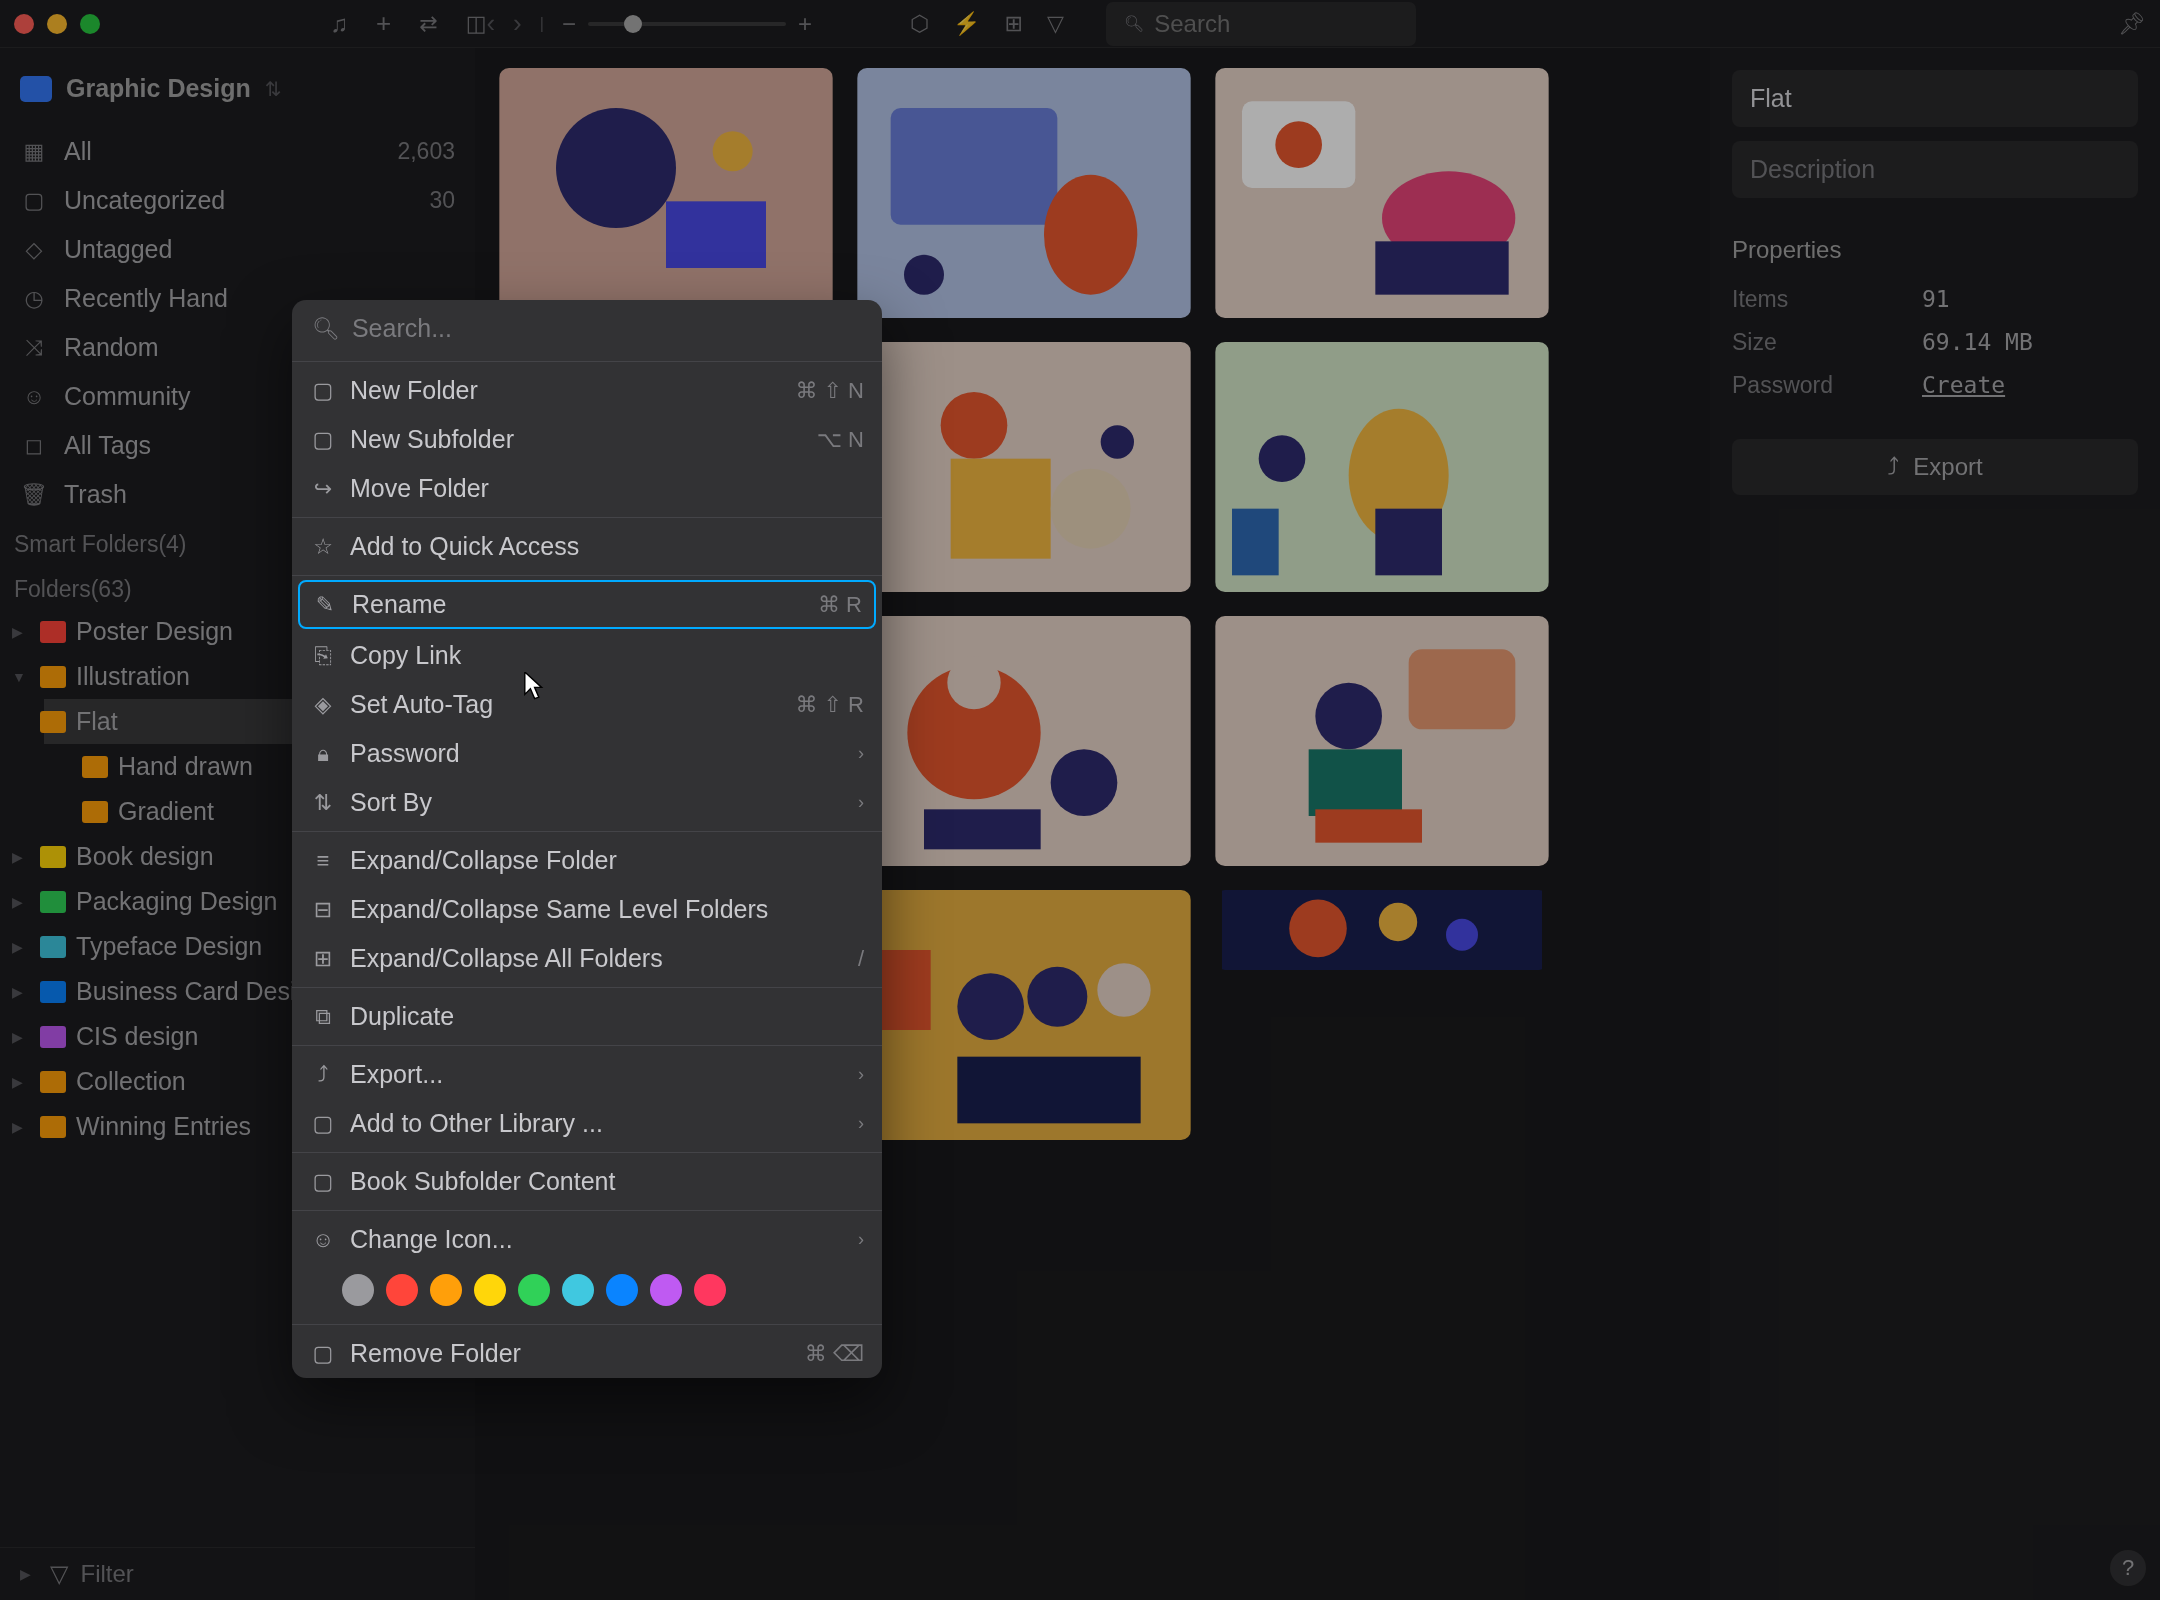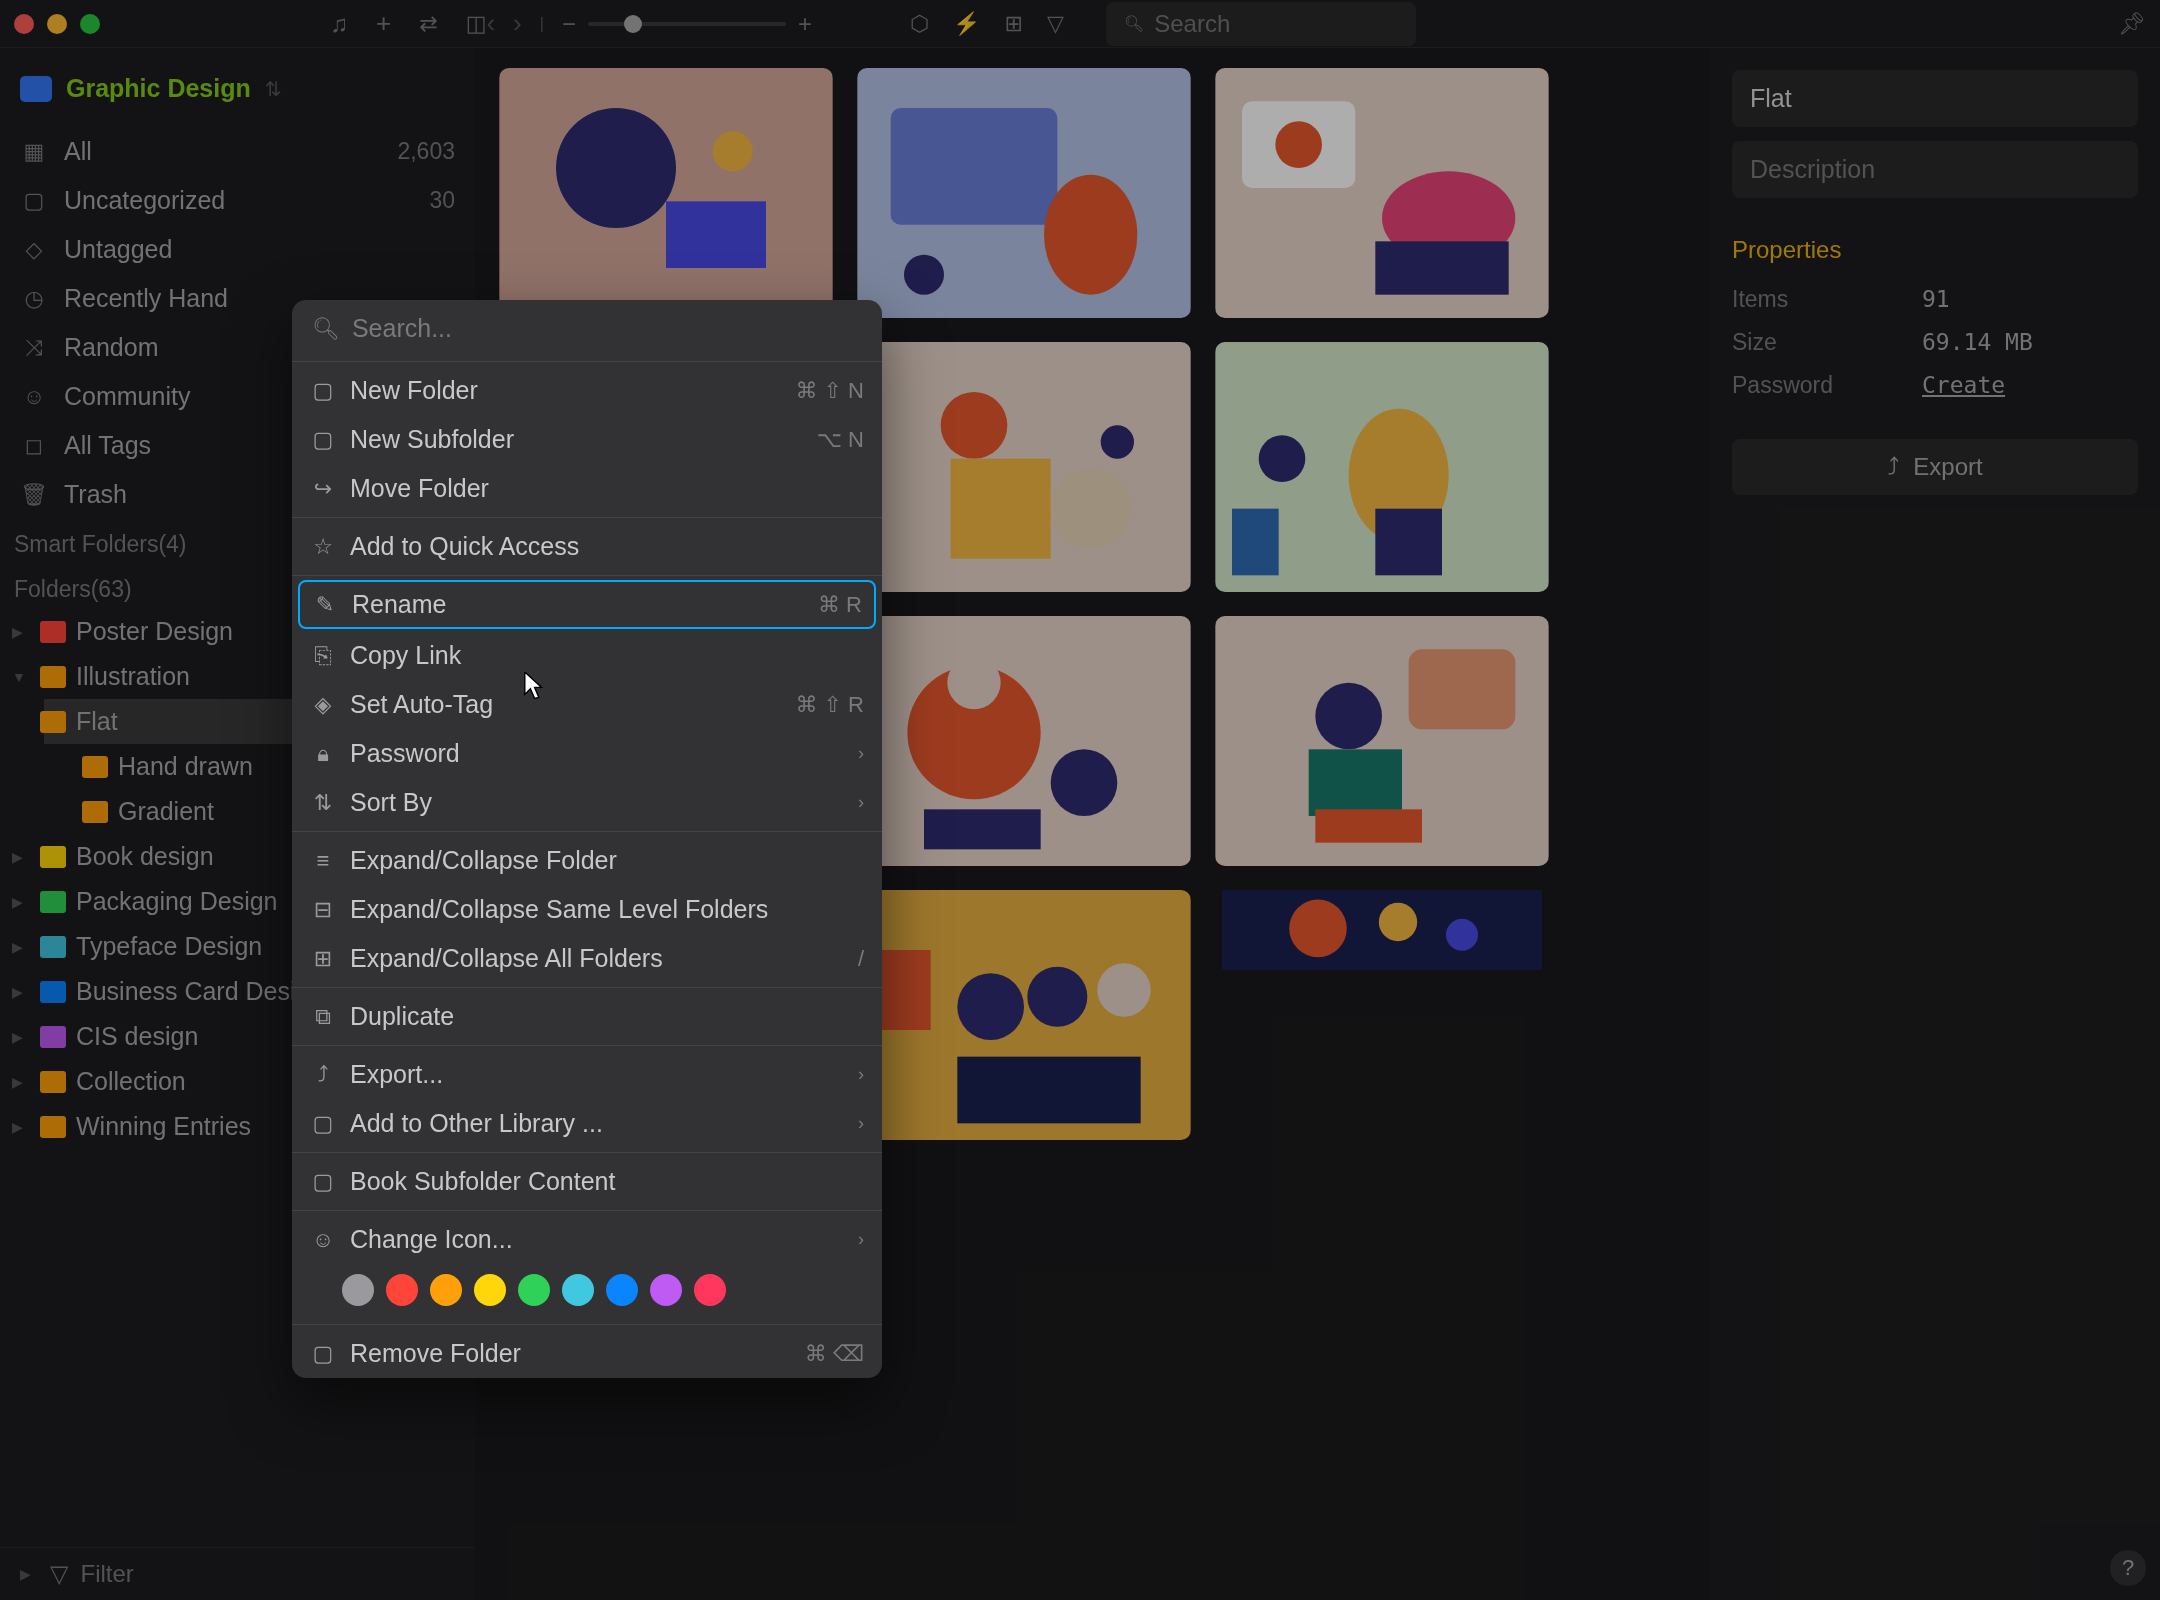--- a/index.html
+++ b/index.html
@@ -23,21 +23,21 @@
     .search-bar { display: flex; align-items: center; gap: 10px; background: #2a2a2c; padding: 8px 18px; border-radius: 7px; width: 310px; margin-left: 24px;}
     .search-bar input { background: none; border: none; color: #7a7a7e; font-size: 24px; outline: none; width: 100%; }
     .pin-icon { font-size: 22px; color: #7a7a7e; margin-left: auto; }
 
     .main-area { display: flex; flex: 1; overflow: hidden; }
     
     
     .sidebar { width: 475px; background: #1d1d1f; display: flex; flex-direction: column; padding-top: 12px; position: relative; }
     .library-title { display: flex; align-items: center; gap: 14px; padding: 14px 20px 24px; }
     .library-icon { width: 32px; height: 26px; background: #3478f6; border-radius: 5px; }
-    .library-name { color: #84cc16; font-size: 25px; font-weight: 600; }
+    .library-name { color: #a3a3a3; font-size: 25px; font-weight: 600; }
     .library-chevron { color: #55555a; font-size: 20px; }
     
     .nav-item { display: flex; align-items: center; gap: 16px; padding: 10px 20px; font-size: 25px; color: #a8a8ac; cursor: pointer; }
     .nav-icon { width: 28px; height: 28px; display: flex; align-items: center; justify-content: center; font-size: 22px; color: #7a7a7e; flex-shrink: 0;}
     .nav-count { margin-left: auto; color: #7a7a7e; font-size: 23px; }
     
     .section-label { padding: 12px 14px 6px; font-size: 23px; color: #7a7a7e; }
     
     .folder-item { display: flex; align-items: center; gap: 10px; padding: 8px 12px; font-size: 25px; color: #a8a8ac; cursor: pointer; }
     .folder-item.selected { background: linear-gradient(to right, transparent 36px, #3a3a3c 36px); border-radius: 7px; margin: 0 8px; padding-left: 4px;}
@@ -57,21 +57,21 @@
     
     .content { flex: 1; padding: 20px 24px; display: flex; flex-wrap: wrap; gap: 24px; align-content: flex-start; overflow: hidden; position: relative;}
     .thumb { width: 334px; height: 250px; border-radius: 10px; overflow: hidden; position: relative;}
     .thumb-img { width: 100%; height: 100%; }
     
     
     .right-panel { width: 450px; background: #1d1d1f; padding: 22px; display: flex; flex-direction: column; gap: 14px; }
     .panel-title { background: #2a2a2c; padding: 14px 18px; border-radius: 8px; color: #d8d8dc; font-size: 25px; }
     .panel-desc { padding: 14px 18px; color: #7a7a7e; font-size: 25px; background: #2a2a2c; border-radius: 8px; }
     .props-section { margin-top: 24px; }
-    .props-title { font-size: 24px; color: #eab308; margin-bottom: 14px; }
+    .props-title { font-size: 24px; color: #a3a3a3; margin-bottom: 14px; }
     .prop-row { display: flex; padding: 8px 0; font-size: 23px; }
     .prop-label { width: 190px; color: #7a7a7e; }
     .prop-value { color: #a8a8ac; font-family: ui-monospace, monospace; }
     .prop-link { text-decoration: underline; }
     .export-btn { margin-top: 18px; padding: 14px; text-align: center; background: #2a2a2c; border-radius: 8px; font-size: 24px; color: #a8a8ac; display: flex; align-items: center; justify-content: center; gap: 14px; }
     
     
     .context-menu { position: absolute; left: 292px; top: 300px; width: 590px; background: #323234; border-radius: 14px; box-shadow: 0 24px 60px rgba(0,0,0,0.5); overflow: hidden; z-index: 100; }
     .menu-search { display: flex; align-items: center; gap: 12px; padding: 14px 20px; }
     .menu-search input { background: none; border: none; color: #a8a8ac; font-size: 25px; outline: none; width: 100%; }

